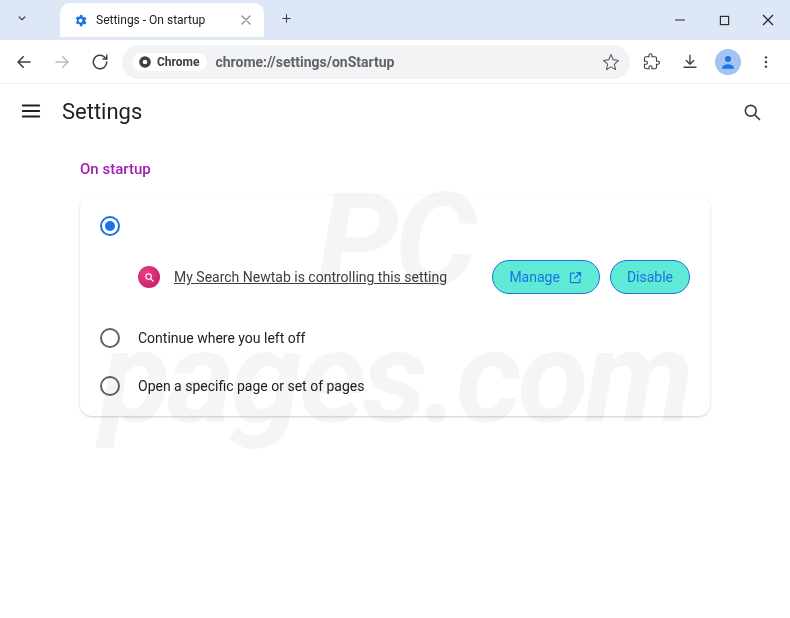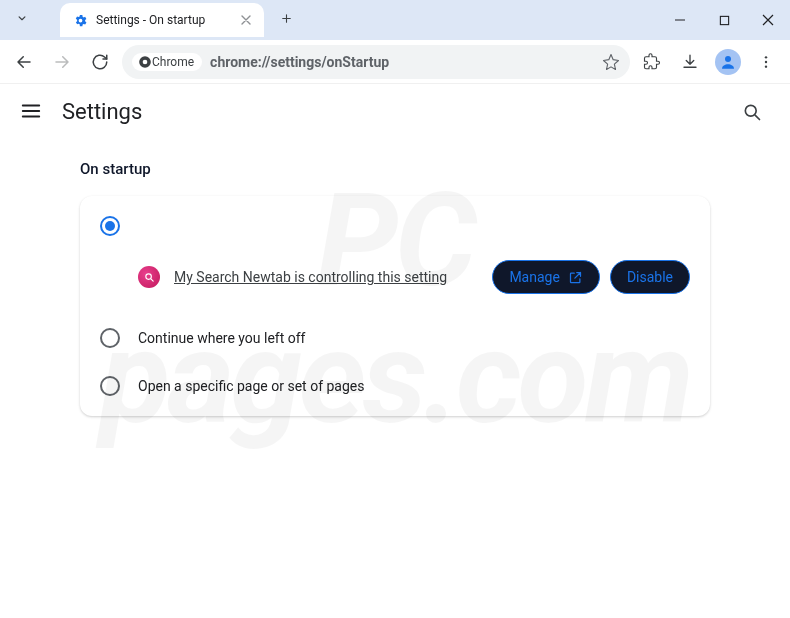--- a/index.html
+++ b/index.html
@@ -16,45 +16,45 @@
 .newtab-btn { width: 28px; height: 28px; display: flex; align-items: center; justify-content: center; margin: 0 0 4px 8px; cursor: pointer; border-radius: 6px; }
 .titlebar-spacer { flex: 1; }
 .win-controls { display: flex; height: 100%; align-items: center; }
 .win-btn { width: 44px; height: 32px; display: flex; align-items: center; justify-content: center; cursor: pointer; }
 
 
 .toolbar { height: 44px; background: #fff; display: flex; align-items: center; padding: 0 8px; gap: 6px; border-bottom: 1px solid #f0f0f0; }
 .nav-btn { width: 32px; height: 32px; border-radius: 16px; display: flex; align-items: center; justify-content: center; cursor: pointer; color: #3c4043; }
 .nav-btn.disabled { opacity: .35; cursor: default; }
 .omnibox { flex: 1; height: 34px; background: #f1f3f4; border-radius: 17px; display: flex; align-items: center; padding: 0 10px; gap: 8px; }
-.omnibox-chip { background: #fff; border-radius: 12px; height: 18px; display: flex; align-items: center; padding: 0 8px 0 6px; font-size: 12px; color: #3c4043; }
+.omnibox-chip { background: #fff; border-radius: 12px; height: 18px; display: flex; align-items: center; padding: 0 8px 0 6px; gap: 5px; font-size: 12px; color: #3c4043; font-weight: bold; }
 .omnibox-url { font-size: 14px; color: #5f6368; flex: 1; font-weight: bold; }
 .omnibox-star { cursor: pointer; }
 .tool-icon { width: 32px; height: 32px; display: flex; align-items: center; justify-content: center; cursor: pointer; color: #3c4043; }
 .avatar { width: 26px; height: 26px; border-radius: 50%; background: #a4c3f3; display: flex; align-items: center; justify-content: center; }
 
 
 .settings-hdr { height: 56px; display: flex; align-items: center; padding: 0 20px; border-bottom: 1px solid rgba(0,0,0,0); }
 .hamburger { width: 24px; height: 24px; cursor: pointer; margin-right: 18px; }
 .settings-title { font-size: 22px; font-weight: 400; color: #202124; flex: 1; }
 .search-btn { width: 36px; height: 36px; display: flex; align-items: center; justify-content: center; cursor: pointer; }
 
 
 .content { padding: 20px 80px 0 80px; }
-.section-title { font-size: 15px; color: #0f172a; margin-bottom: 18px; font-weight: 500; }
+.section-title { font-size: 15px; color: #a21caf; margin-bottom: 18px; font-weight: 500; }
 .card { background: #fff; border-radius: 12px; box-shadow: 0 1px 3px rgba(0,0,0,.12), 0 1px 2px rgba(0,0,0,.08); padding: 6px 0; }
 .row { display: flex; align-items: center; padding: 14px 20px; min-height: 48px; }
 .radio { width: 20px; height: 20px; border: 2px solid #5f6368; border-radius: 50%; margin-right: 18px; position: relative; flex-shrink: 0; }
 .radio.selected { border-color: #1a73e8; }
 .radio.selected::after { content: ""; position: absolute; width: 10px; height: 10px; background: #1a73e8; border-radius: 50%; top: 50%; left: 50%; transform: translate(-50%,-50%); }
 .row-label { font-size: 14px; color: #202124; }
 .ext-row { display: flex; align-items: center; padding: 10px 20px 20px 58px; }
 .ext-icon { width: 22px; height: 22px; border-radius: 50%; background: radial-gradient(circle at 35% 35%, #e83e8c 0%, #c2185b 100%); margin-right: 14px; position: relative; flex-shrink: 0; display:flex; align-items:center; justify-content:center; }
 .ext-text { font-size: 14px; color: #3c4043; flex: 1; text-decoration: underline; }
-.pill-btn { border: 1px solid #1a73e8; color: #1a73e8; background: #0f172a; border-radius: 18px; height: 34px; padding: 0 16px; font-size: 14px; display: inline-flex; align-items: center; gap: 8px; cursor: pointer; margin-left: 10px; }
+.pill-btn { border: 1px solid #1a73e8; color: #1a73e8; background: #5eead4; border-radius: 18px; height: 34px; padding: 0 16px; font-size: 14px; display: inline-flex; align-items: center; gap: 8px; cursor: pointer; margin-left: 10px; }
 
 
 .watermark { position: absolute; top: 50%; left: 50%; transform: translate(-50%,-50%); pointer-events: none; font-size: 130px; font-weight: 700; font-style: italic; color: rgba(0,0,0,0.04); white-space: nowrap; text-align: center; line-height: 1.05; letter-spacing: -4px; }
 
 svg { display: block; }
 </style>
 </head>
 <body>
 
 <div class="titlebar">

